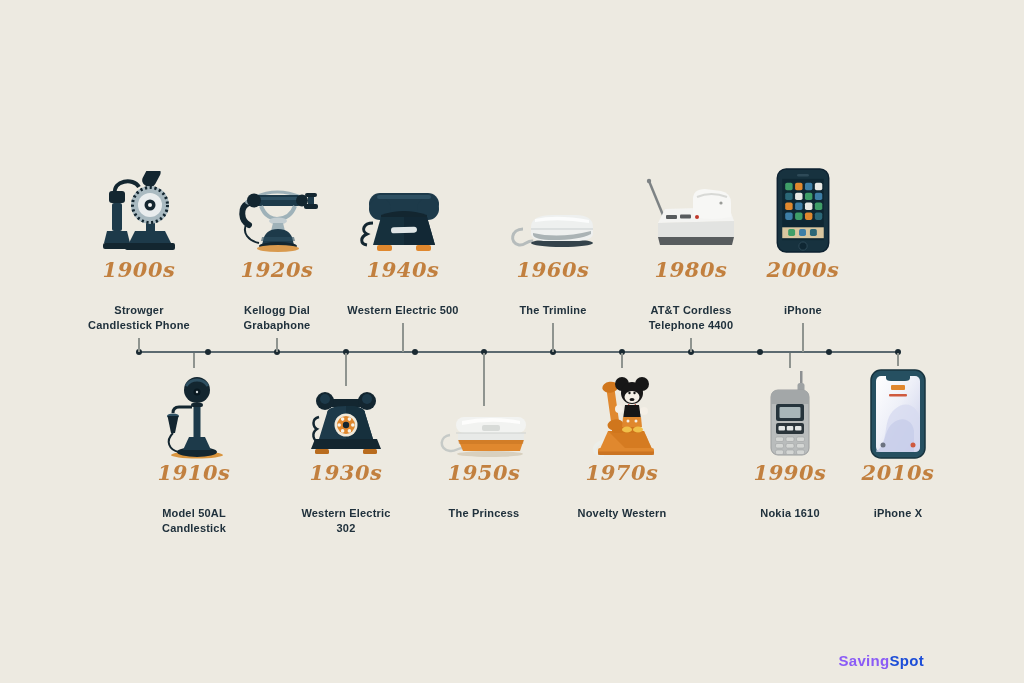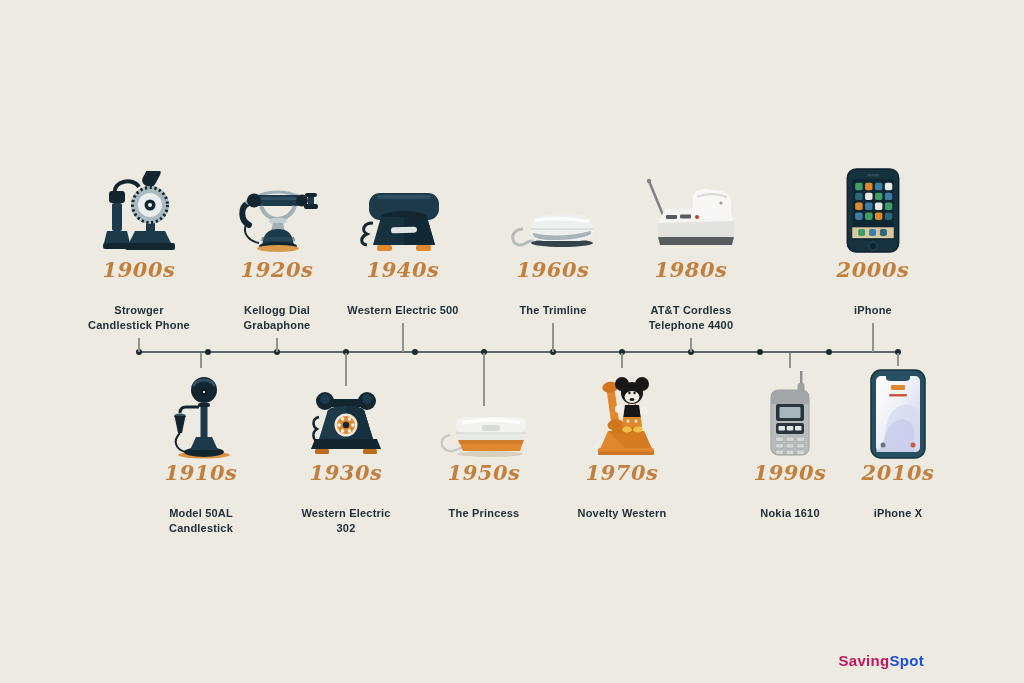--- a/index.html
+++ b/index.html
@@ -16,21 +16,21 @@
   .col.bottom .phone-block{height:106px;}
   .connector{width:1.5px;background:#8f948f;}
   .col.top > .connector{flex:1 1 auto;margin-top:5px;}
   .col.bottom .phone-block .connector{flex:1 1 auto;margin-bottom:3px;}
   .decade{margin-top:2px;height:24px;line-height:24px;
           font-family:"DejaVu Serif","Liberation Serif",serif;font-style:italic;font-weight:700;
           font-size:21px;color:#c2803f;letter-spacing:.5px;}
   .pname{margin-top:21px;font-weight:700;font-size:11px;line-height:15px;color:#20313c;
          text-align:center;white-space:pre-line;letter-spacing:.2px;}
   .brand{position:absolute;right:16px;bottom:14px;font-size:15px;font-weight:700;letter-spacing:.3px;}
-  .brand .lt{color:#be185d}
+  .brand .lt{color:#8b5cf6}
   .brand .bd{color:#1d4ed8}
 </style>
 </head>
 <body>
 
 <div class="stage">
 
   <div class="axis"></div>
   <span class="dot" style="left:136px"></span>
   <span class="dot" style="left:205px"></span>
@@ -153,21 +153,21 @@
         <rect x="39" y="37.5" width="11" height="4" rx="1" fill="#585c5e"></rect>
         <circle cx="56" cy="40" r="2" fill="#c0392b"></circle>
       </svg>
     </div>
     <div class="decade">1980s</div>
     <div class="pname">AT&amp;T Cordless
 Telephone 4400</div>
     <div class="connector"></div>
   </div>
 
-  <div class="col top" style="left:798px">
+  <div class="col top" style="left:728px">
     <div class="phone-block">
       <svg width="54" height="86" viewBox="0 0 54 86">
         <rect x="1" y="1" width="52" height="84" rx="9" fill="#17323f" stroke="#0d2130" stroke-width="1.5"></rect>
         <rect x="21" y="6" width="12" height="2.5" rx="1.25" fill="#2e4a58"></rect>
         <rect x="6" y="11" width="42" height="62" fill="#0f2733"></rect>
         <rect x="9" y="15" width="7.5" height="7.5" rx="1.8" fill="#3f9e68"></rect>
           <rect x="19" y="15" width="7.5" height="7.5" rx="1.8" fill="#e0882e"></rect>
           <rect x="29" y="15" width="7.5" height="7.5" rx="1.8" fill="#3d7ea6"></rect>
           <rect x="39" y="15" width="7.5" height="7.5" rx="1.8" fill="#e9e9e5"></rect>
         <rect x="9" y="25" width="7.5" height="7.5" rx="1.8" fill="#2b6777"></rect>
@@ -187,21 +187,21 @@
           <rect x="23" y="61.8" width="7" height="7" rx="1.8" fill="#3d7ea6"></rect>
           <rect x="34" y="61.8" width="7" height="7" rx="1.8" fill="#2b6777"></rect>
         <circle cx="27" cy="79" r="4.2" fill="#0f2733" stroke="#2e4a58" stroke-width="1"></circle>
       </svg>
     </div>
     <div class="decade">2000s</div>
     <div class="pname">iPhone</div>
     <div class="connector"></div>
   </div>
 
-  <div class="col bottom" style="left:126px">
+  <div class="col bottom" style="left:119px">
     <div class="phone-block">
       <div class="connector"></div>
       <svg width="66" height="88" viewBox="0 0 66 88">
         <ellipse cx="36" cy="84" rx="26" ry="3.5" fill="#d9953f"></ellipse>
         <ellipse cx="36" cy="81" rx="20" ry="5" fill="#132630"></ellipse>
         <path d="M28 66 H44 L50 79 H22 Z" fill="#1d3a4a"></path>
         <rect x="32.5" y="34" width="7" height="34" fill="#1d3a4a"></rect>
         <rect x="30" y="32" width="12" height="4" rx="2" fill="#132630"></rect>
         <circle cx="36" cy="19" r="13" fill="#132630"></circle>
         <path d="M25 15 A13 13 0 0 1 47 15" stroke="#2e5062" stroke-width="3" fill="none"></path>

